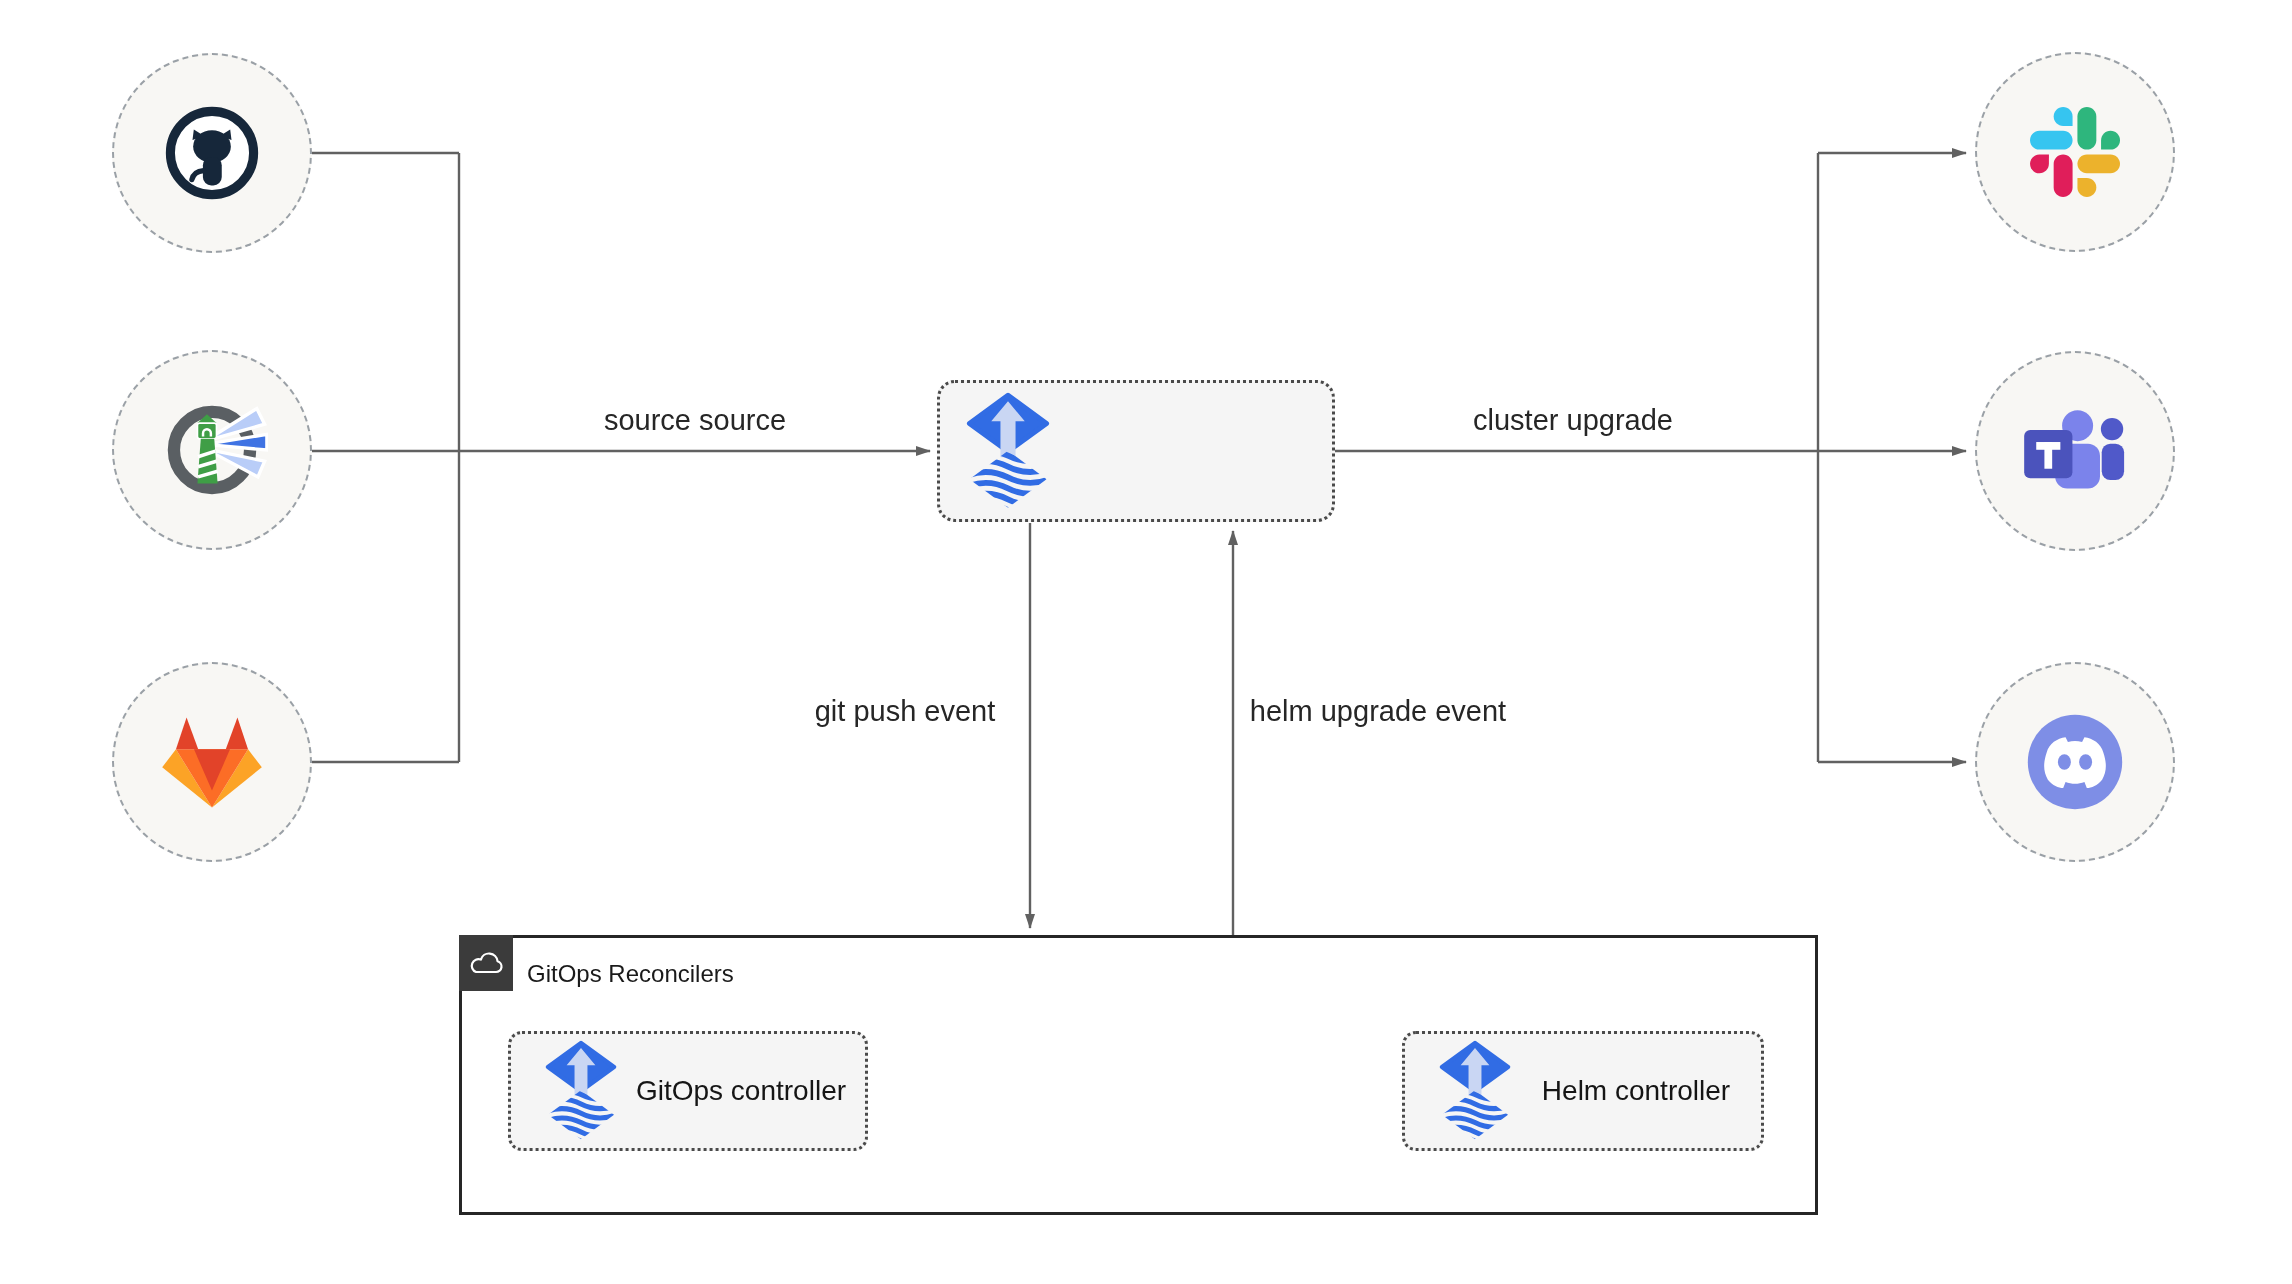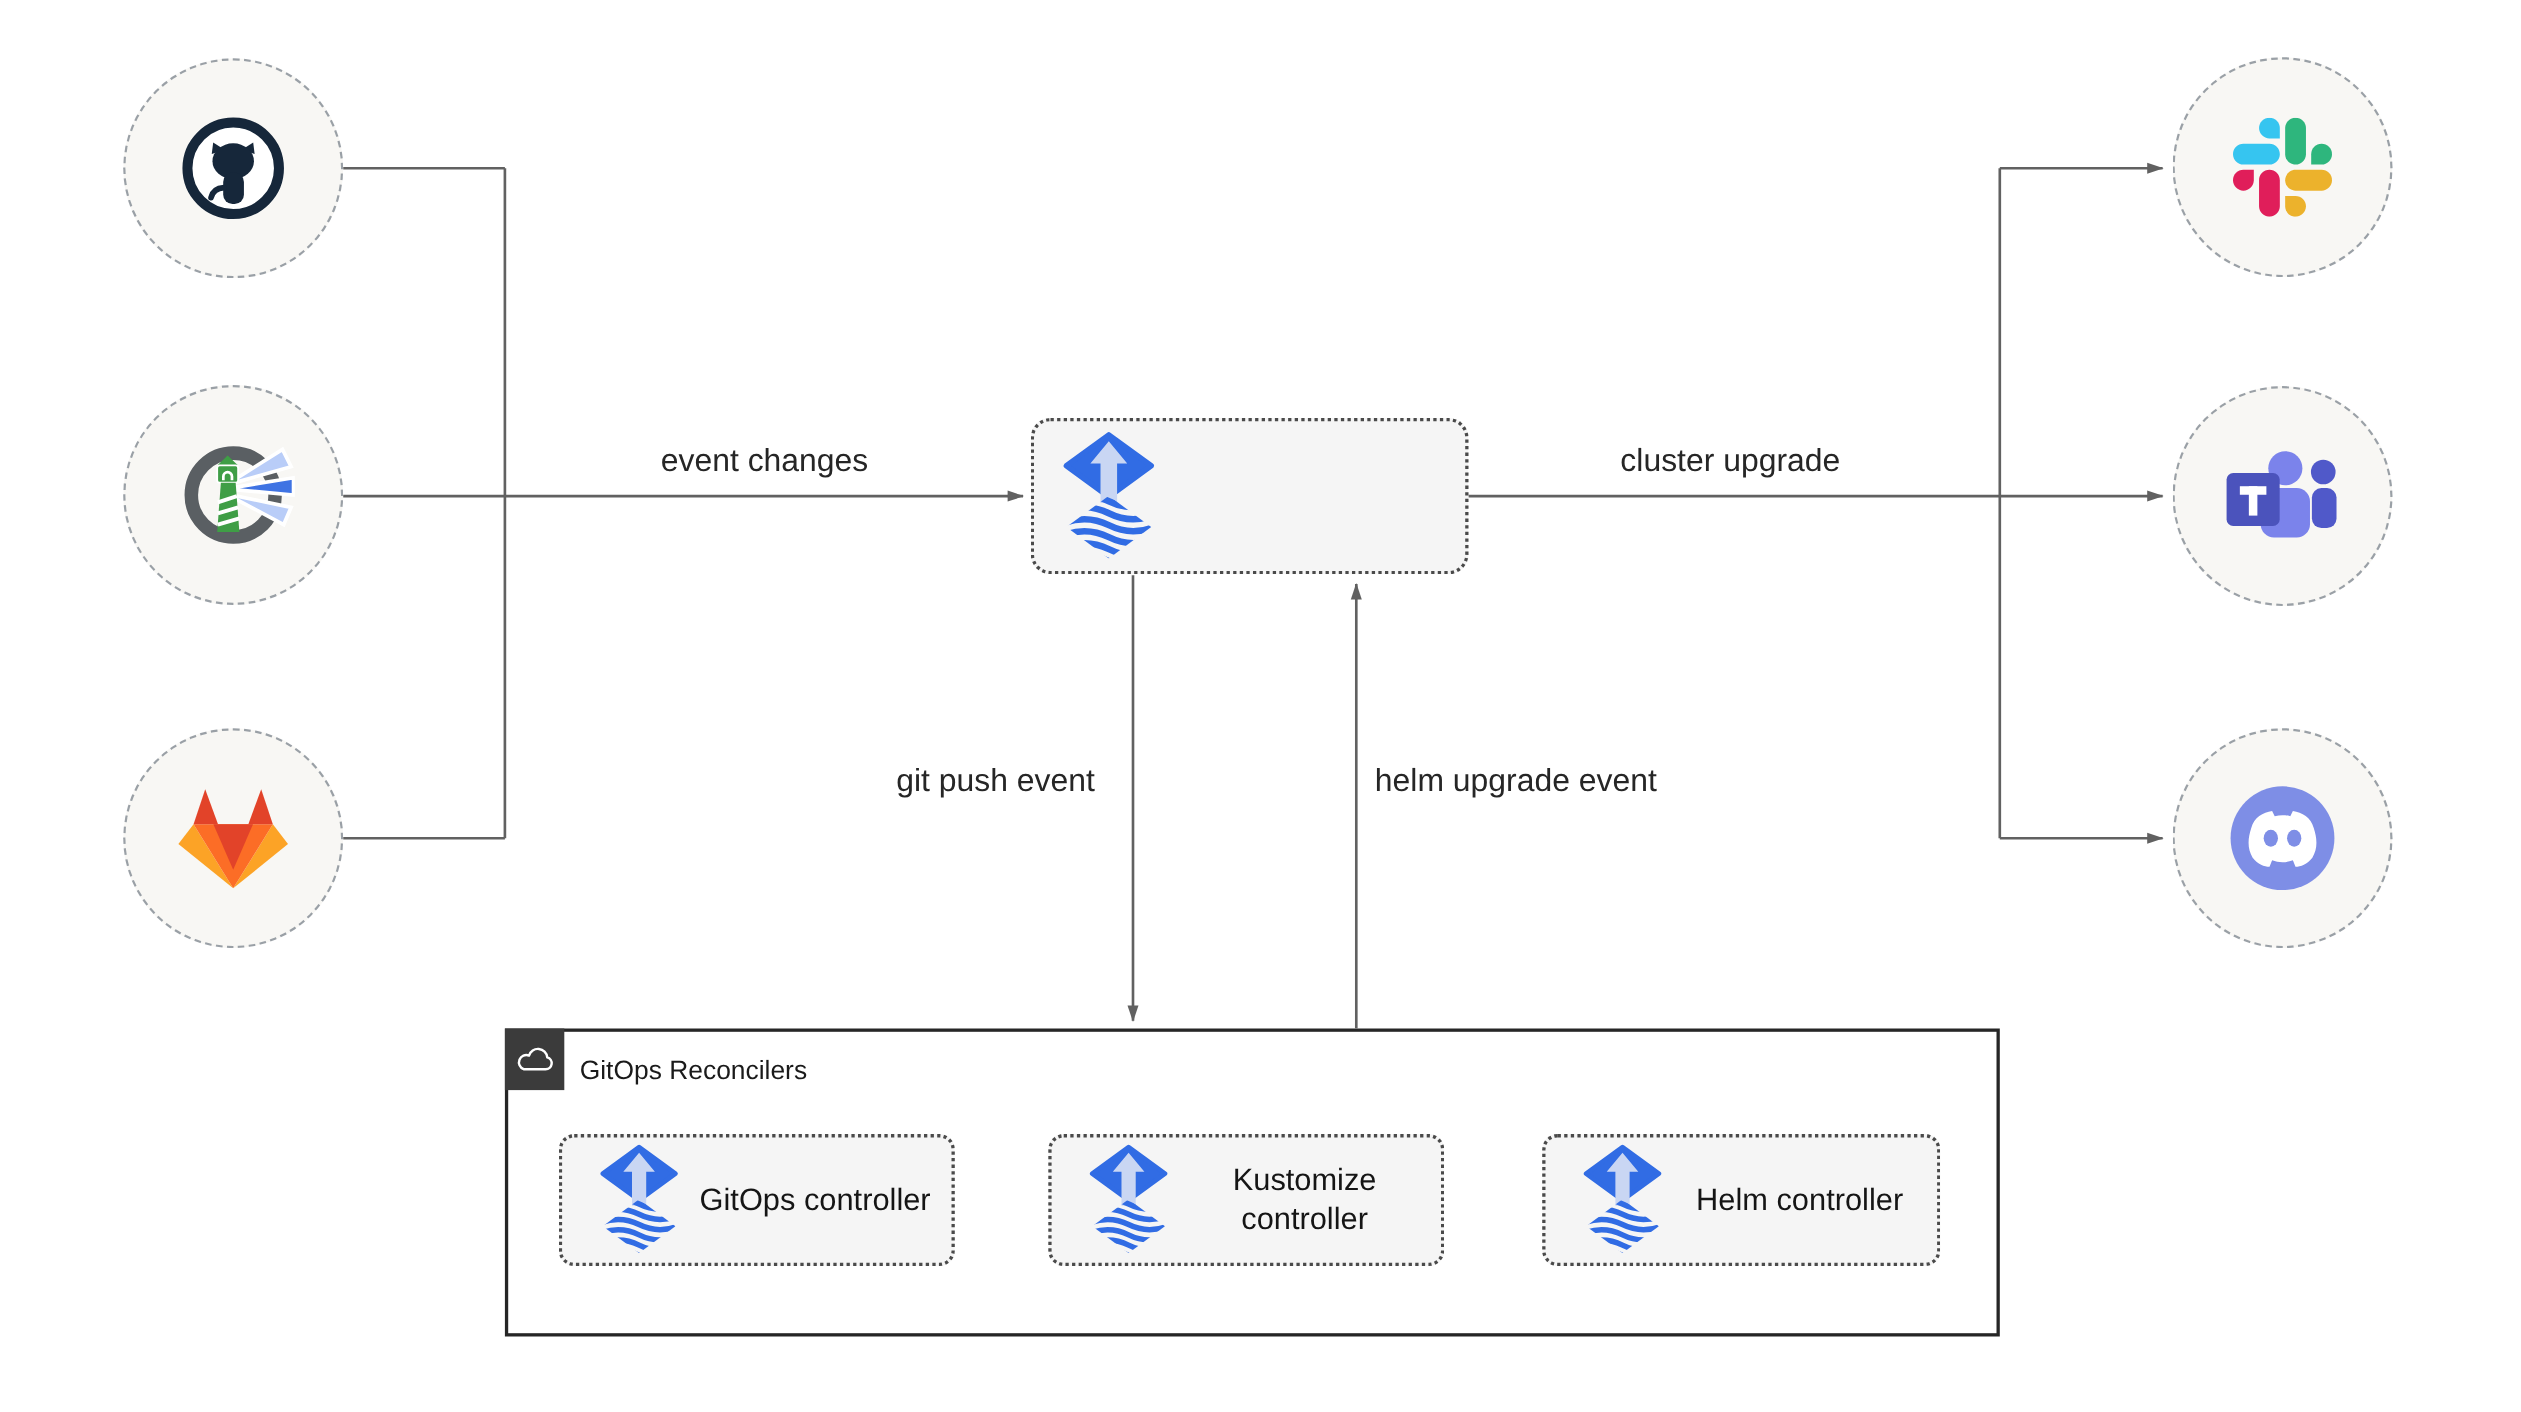--- a/index.html
+++ b/index.html
@@ -113,21 +113,21 @@
       <polygon points="63,33 74,3 84,33" fill="#e24329"></polygon>
     </svg>
   </div>
 
   <div class="box notif">
     <svg class="flux-big" viewBox="0 0 100 142">
       <use href="#flux-sym"></use>
     </svg>
   </div>
 
-  <div class="edge-label" style="left:695px;top:420px">event changes</div>
+  <div class="edge-label" style="left:695px;top:420px">source source</div>
   <div class="edge-label" style="left:1573px;top:420px">cluster upgrade</div>
   <div class="edge-label" style="left:905px;top:711px">git push event</div>
   <div class="edge-label" style="left:1378px;top:711px">helm upgrade event</div>
 
   <div class="circle-node" style="left:1975px;top:52px">
     <svg width="90" height="90" viewBox="0 0 122.8 122.8">
       <path fill="#E01E5A" d="M25.8,77.6c0,7.1-5.8,12.9-12.9,12.9S0,84.7,0,77.6s5.8-12.9,12.9-12.9h12.9V77.6z"></path>
       <path fill="#E01E5A" d="M32.3,77.6c0-7.1,5.8-12.9,12.9-12.9s12.9,5.8,12.9,12.9v32.3c0,7.1-5.8,12.9-12.9,12.9 s-12.9-5.8-12.9-12.9V77.6z"></path>
       <path fill="#36C5F0" d="M45.2,25.8c-7.1,0-12.9-5.8-12.9-12.9S38.1,0,45.2,0s12.9,5.8,12.9,12.9v12.9H45.2z"></path>
       <path fill="#36C5F0" d="M45.2,32.3c7.1,0,12.9,5.8,12.9,12.9s-5.8,12.9-12.9,12.9H12.9C5.8,58.1,0,52.3,0,45.2 s5.8-12.9,12.9-12.9H45.2z"></path>
@@ -167,26 +167,20 @@
   </div>
   <div class="gitops-title">GitOps Reconcilers</div>
 
   <div class="box ctrl src">
     <svg class="flux-small" viewBox="0 0 100 142">
       <use href="#flux-sym"></use>
     </svg>
     <div class="label">GitOps controller</div>
   </div>
 
-  <div class="box ctrl kus">
-    <svg class="flux-small" viewBox="0 0 100 142">
-      <use href="#flux-sym"></use>
-    </svg>
-    <div class="label">Kustomize controller</div>
-  </div>
 
   <div class="box ctrl hel">
     <svg class="flux-small" viewBox="0 0 100 142">
       <use href="#flux-sym"></use>
     </svg>
     <div class="label">Helm controller</div>
   </div>
 
 </div>
 

